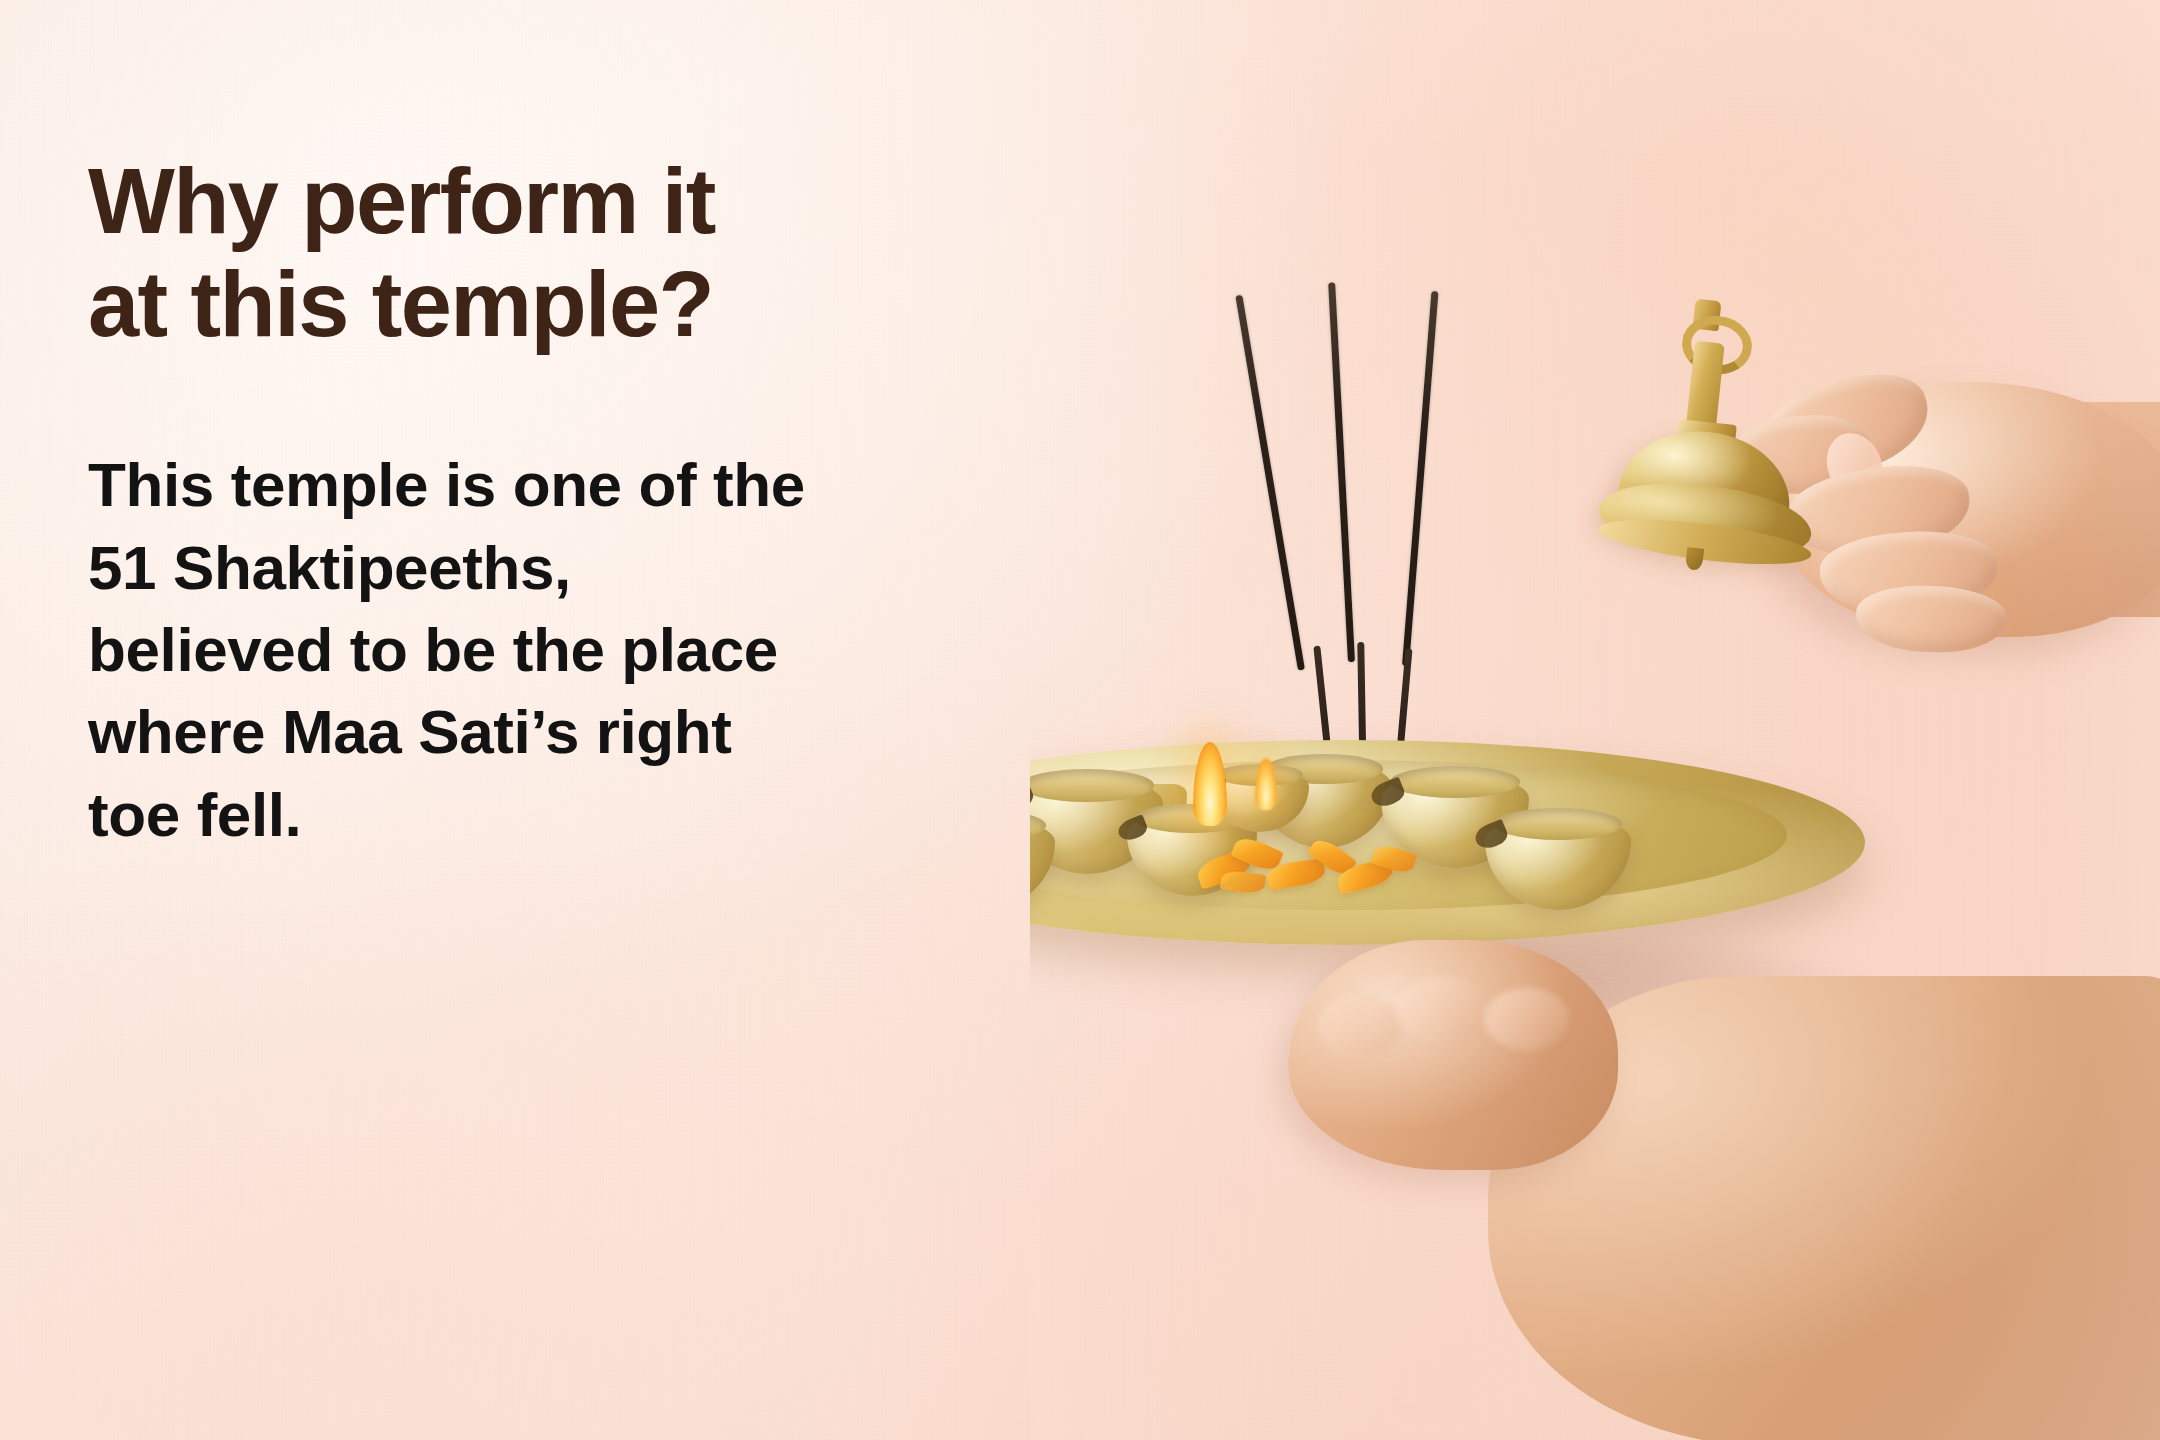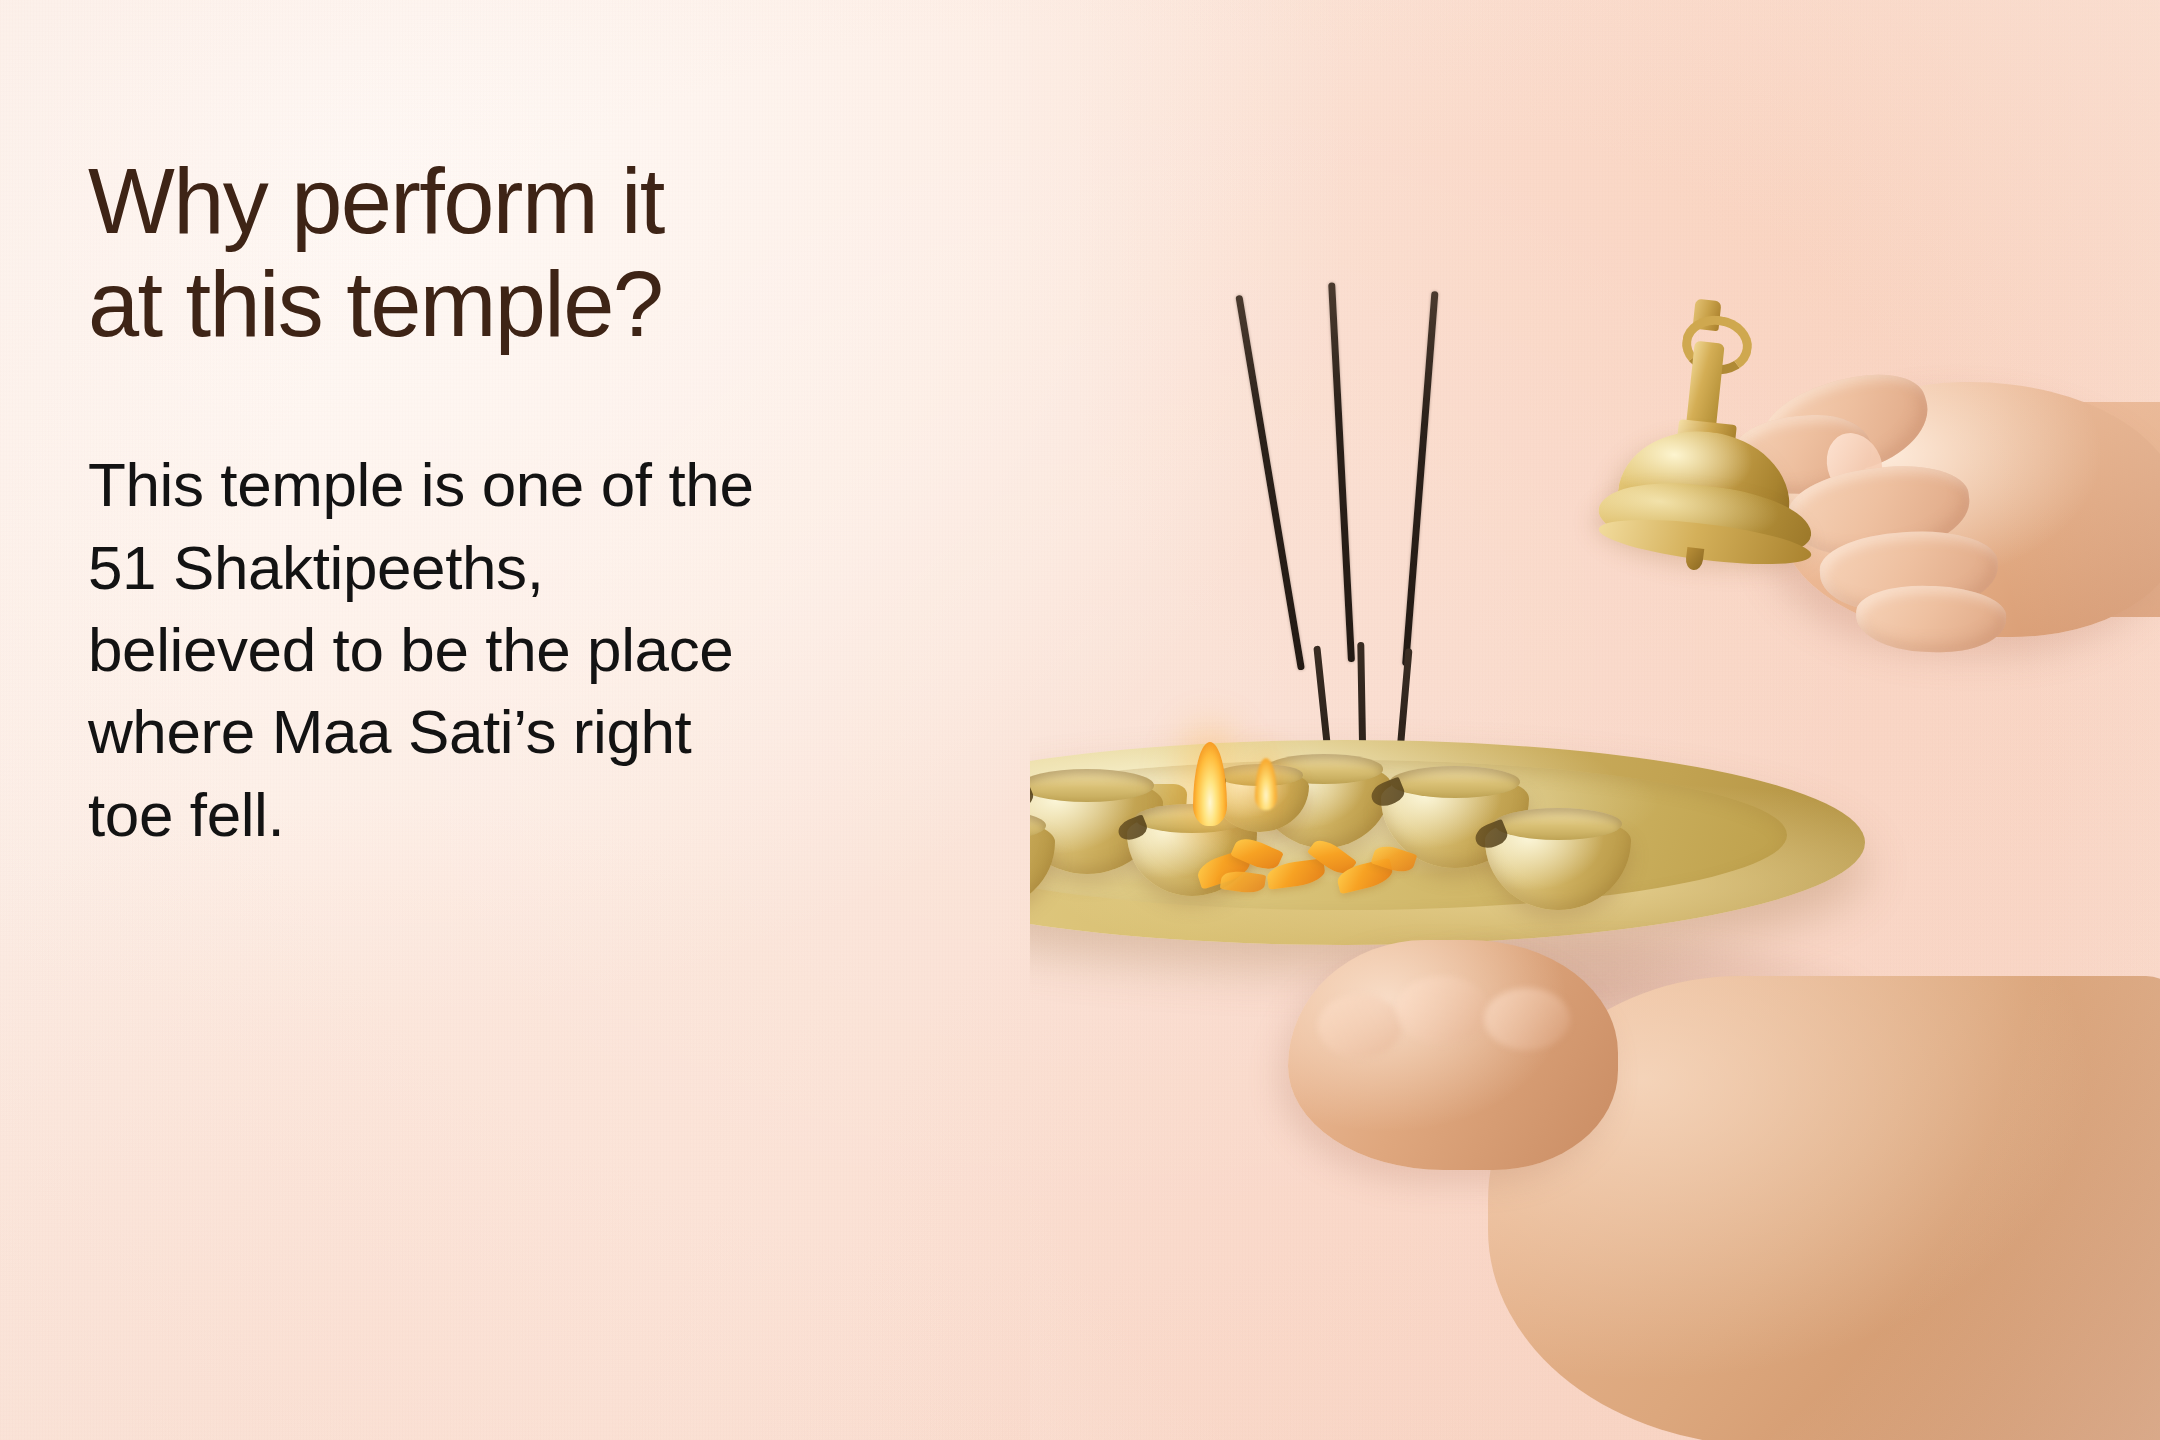--- a/index.html
+++ b/index.html
@@ -83,31 +83,31 @@
   .text-col {
     position: absolute;
     left: 88px;
     top: 150px;
     width: 920px;
   }
   .headline {
     margin: 0;
     color: #3e2416;
     font-size: 92px;
-    font-weight: 400;
+    font-weight: 700;
     line-height: 1.12;
     letter-spacing: -1.6px;
     white-space: pre-line;
   }
   .body-copy {
     margin: 0;
     margin-top: 88px;
     color: #131313;
     font-size: 62px;
-    font-weight: 400;
+    font-weight: 700;
     line-height: 1.33;
     letter-spacing: -0.4px;
     white-space: pre-line;
     max-width: 900px;
   }
 
   
   .photo {
     position: absolute;
     left: 1030px;

